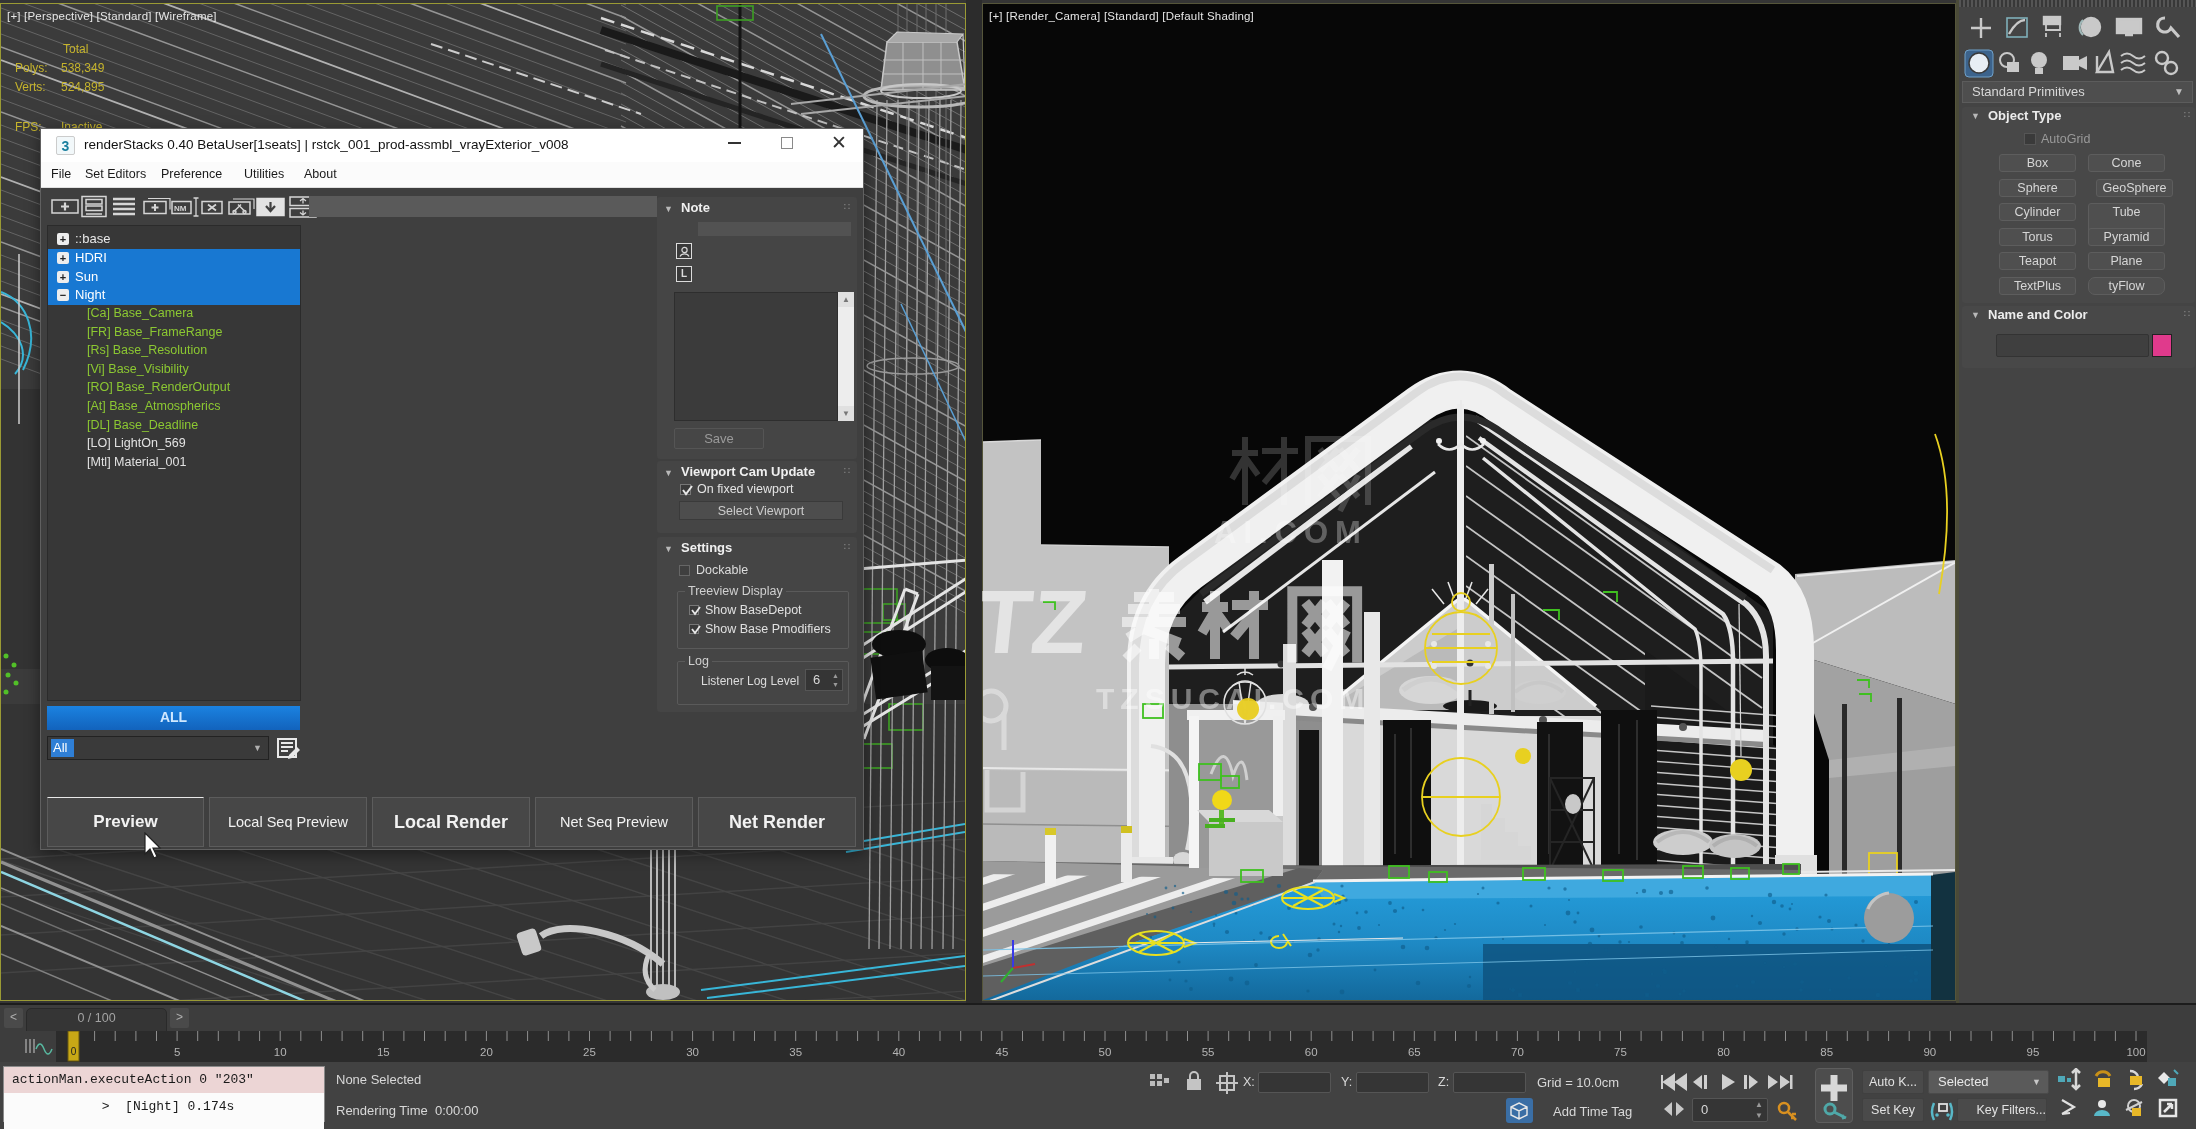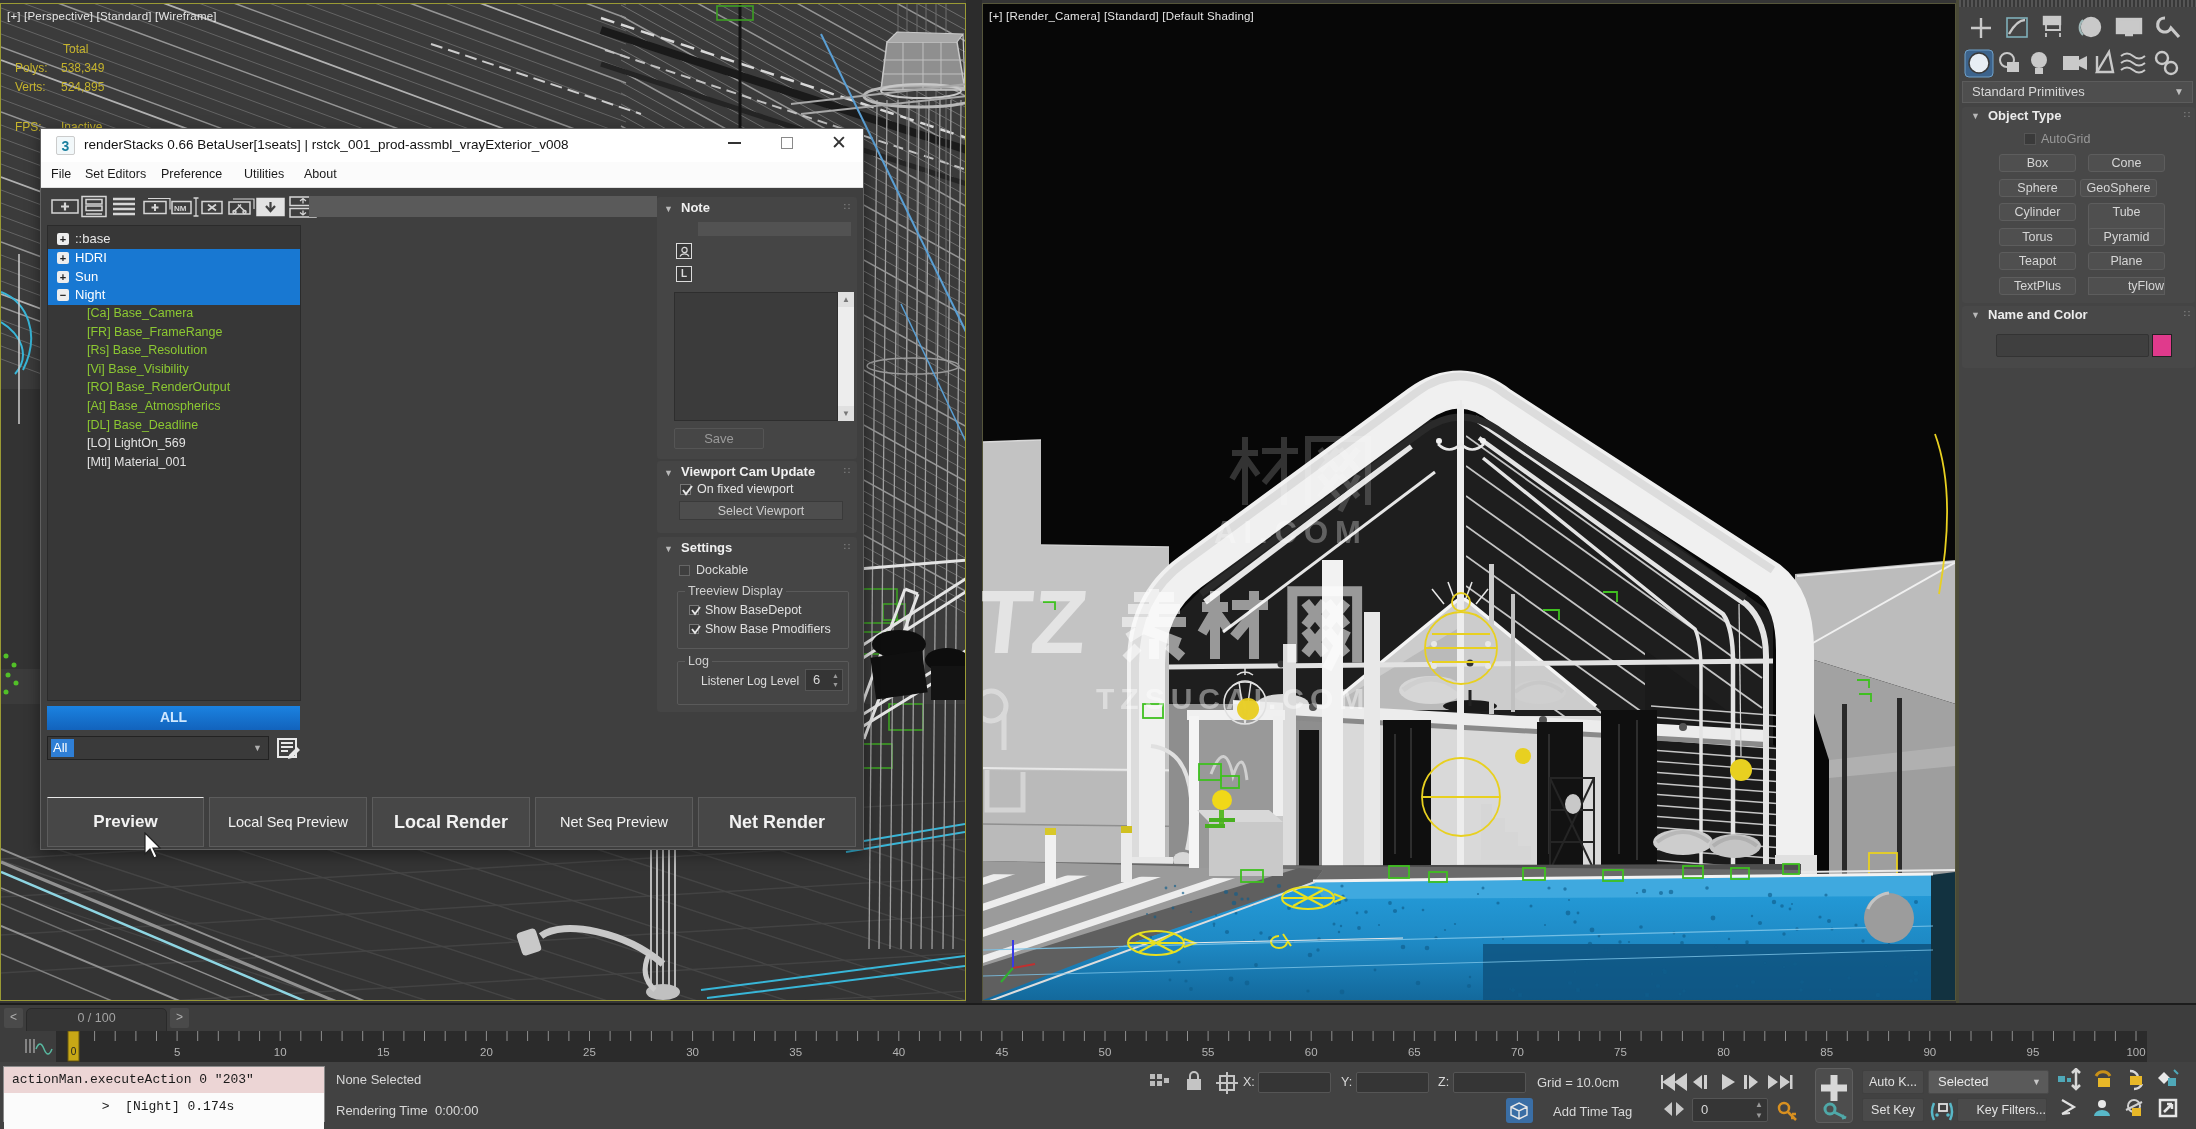--- a/index.html
+++ b/index.html
@@ -693,29 +693,29 @@
 <div class="abs" style="left:3px;top:81px;width:231px;height:22px;background:#4e4e4e;border:1px solid #5c5c5c;color:#d8d8d8;font-size:13px;line-height:20px;padding-left:9px;">Standard Primitives<span style="position:absolute;right:8px;top:0;color:#c0c0c0;font-size:10px;">▼</span></div>
 <div class="abs" style="left:3px;top:107px;width:233px;height:196px;background:#484848;border-radius:3px;">
 <div class="abs" style="left:9px;top:4px;color:#b8b8b8;font-size:9px;">▼</div>
 <div class="abs" style="left:26px;top:1px;color:#ececec;font-size:13px;font-weight:bold;">Object Type</div>
 <div class="abs" style="right:5px;top:2px;color:#8a8a8a;font-size:10px;">∷</div>
 <div class="abs" style="left:62px;top:26px;width:12px;height:12px;background:#3a3a3a;border:1px solid #555;"></div>
 <div class="abs" style="left:79px;top:25px;color:#9a9a9a;font-size:12.5px;">AutoGrid</div>
 <div class="abs" style="left:37px;top:47px;width:77px;height:18px;background:#4f4f4f;border:1px solid #5d5d5d;border-radius:3px;color:#d6d6d6;font-size:12.5px;text-align:center;line-height:16px;">Box</div>
 <div class="abs" style="left:126px;top:47px;width:77px;height:18px;background:#4f4f4f;border:1px solid #5d5d5d;border-radius:3px;color:#d6d6d6;font-size:12.5px;text-align:center;line-height:16px;">Cone</div>
 <div class="abs" style="left:37px;top:72px;width:77px;height:18px;background:#4f4f4f;border:1px solid #5d5d5d;border-radius:3px;color:#d6d6d6;font-size:12.5px;text-align:center;line-height:16px;">Sphere</div>
-<div class="abs" style="left:118px;top:72px;width:77px;height:18px;background:#4f4f4f;border:1px solid #5d5d5d;border-radius:3px;color:#d6d6d6;font-size:12.5px;text-align:center;line-height:16px;">GeoSphere</div>
+<div class="abs" style="left:134px;top:72px;width:77px;height:18px;background:#4f4f4f;border:1px solid #5d5d5d;border-radius:3px;color:#d6d6d6;font-size:12.5px;text-align:center;line-height:16px;">GeoSphere</div>
 <div class="abs" style="left:37px;top:96px;width:77px;height:18px;background:#4f4f4f;border:1px solid #5d5d5d;border-radius:3px;color:#d6d6d6;font-size:12.5px;text-align:center;line-height:16px;">Cylinder</div>
 <div class="abs" style="left:126px;top:96px;width:77px;height:35px;background:#4f4f4f;border:1px solid #5d5d5d;border-radius:3px;color:#d6d6d6;font-size:12.5px;text-align:center;line-height:16px;">Tube</div>
 <div class="abs" style="left:37px;top:121px;width:77px;height:18px;background:#4f4f4f;border:1px solid #5d5d5d;border-radius:3px;color:#d6d6d6;font-size:12.5px;text-align:center;line-height:16px;">Torus</div>
 <div class="abs" style="left:126px;top:121px;width:77px;height:18px;background:#4f4f4f;border:1px solid #5d5d5d;border-radius:3px;color:#d6d6d6;font-size:12.5px;text-align:center;line-height:16px;">Pyramid</div>
 <div class="abs" style="left:37px;top:145px;width:77px;height:18px;background:#4f4f4f;border:1px solid #5d5d5d;border-radius:3px;color:#d6d6d6;font-size:12.5px;text-align:center;line-height:16px;">Teapot</div>
 <div class="abs" style="left:126px;top:145px;width:77px;height:18px;background:#4f4f4f;border:1px solid #5d5d5d;border-radius:3px;color:#d6d6d6;font-size:12.5px;text-align:center;line-height:16px;">Plane</div>
 <div class="abs" style="left:37px;top:170px;width:77px;height:18px;background:#4f4f4f;border:1px solid #5d5d5d;border-radius:3px;color:#d6d6d6;font-size:12.5px;text-align:center;line-height:16px;">TextPlus</div>
-<div class="abs" style="left:126px;top:170px;width:77px;height:18px;background:#4f4f4f;border:1px solid #5d5d5d;border-radius:0;color:#d6d6d6;font-size:12.5px;text-align:right;line-height:16px;">tyFlow</div>
+<div class="abs" style="left:126px;top:170px;width:77px;height:18px;background:#4f4f4f;border:1px solid #5d5d5d;border-radius:7px;color:#d6d6d6;font-size:12.5px;text-align:center;line-height:16px;">tyFlow</div>
 </div>
 <div class="abs" style="left:3px;top:306px;width:233px;height:62px;background:#484848;border-radius:3px;">
 <div class="abs" style="left:9px;top:4px;color:#b8b8b8;font-size:9px;">▼</div>
 <div class="abs" style="left:26px;top:1px;color:#ececec;font-size:13px;font-weight:bold;">Name and Color</div>
 <div class="abs" style="right:5px;top:2px;color:#8a8a8a;font-size:10px;">∷</div>
 <div class="abs" style="left:34px;top:28px;width:153px;height:23px;background:#3f3f3f;border:1px solid #333;border-radius:2px;"></div>
 <div class="abs" style="left:190px;top:28px;width:20px;height:23px;background:#e03a8c;border:1px solid #222;"></div>
 </div>
 </div>
 
@@ -955,21 +955,21 @@
           <rect x="76" y="10" width="9" height="8" fill="#e8b828"></rect>
 <rect x="104" y="2" width="16" height="16" fill="none" stroke="#e8e8e8" stroke-width="2.5"></rect>
           <path d="M108,14 l8,-8 M116,6 h-5 M116,6 v5" stroke="#e8e8e8" stroke-width="2.5"></path>
 </g>
 </svg>
 </div>
 
 <div class="abs" style="left:40px;top:128px;width:824px;height:722px;background:#3f3f3f;border:1px solid #606060;box-shadow:0 4px 14px rgba(0,0,0,0.45);">
 <div class="abs" style="left:0;top:0;width:822px;height:33px;background:#ffffff;">
 <div class="abs" style="left:15px;top:7px;width:19px;height:19px;background:#f2f8fa;border:1px solid #cccccc;border-radius:2px;color:#1b7f9e;font-weight:bold;font-size:14px;text-align:center;line-height:18px;">3</div>
-<div class="abs" style="left:43px;top:8px;color:#111;font-size:13.5px;">renderStacks 0.66 BetaUser[1seats] | rstck_001_prod-assmbl_vrayExterior_v008</div>
+<div class="abs" style="left:43px;top:8px;color:#111;font-size:13.5px;">renderStacks 0.40 BetaUser[1seats] | rstck_001_prod-assmbl_vrayExterior_v008</div>
 <div class="abs" style="left:687px;top:13px;width:13px;height:2px;background:#333;"></div>
 <div class="abs" style="left:740px;top:8px;width:12px;height:12px;border:1.5px solid #8a8a8a;"></div>
 <div class="abs" style="left:790px;top:2px;color:#333;font-size:19px;font-weight:300;">✕</div>
 </div>
 <div class="abs" style="left:0;top:33px;width:822px;height:26px;background:#fbfbfb;border-bottom:1px solid #e0e0e0;color:#1a1a1a;font-size:12.5px;">
 <span class="abs" style="left:10px;top:5px;">File</span>
 <span class="abs" style="left:44px;top:5px;">Set Editors</span>
 <span class="abs" style="left:120px;top:5px;">Preference</span>
 <span class="abs" style="left:203px;top:5px;">Utilities</span>
 <span class="abs" style="left:263px;top:5px;">About</span>

